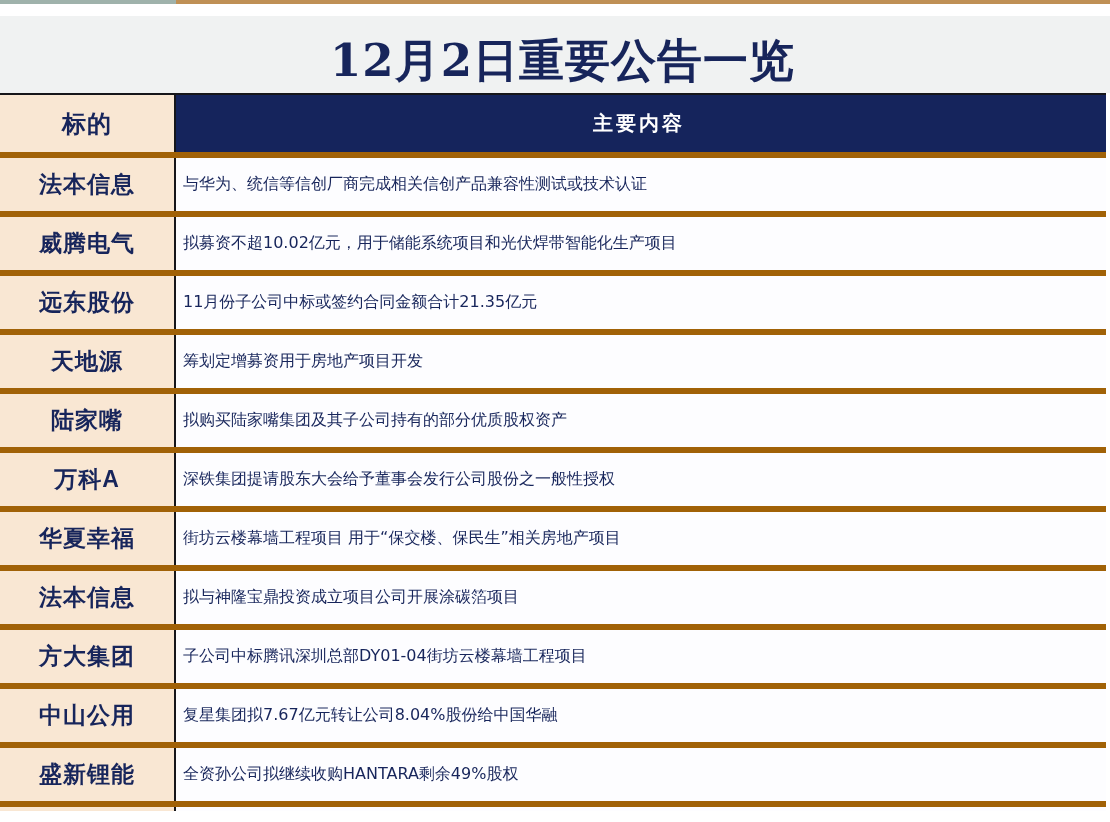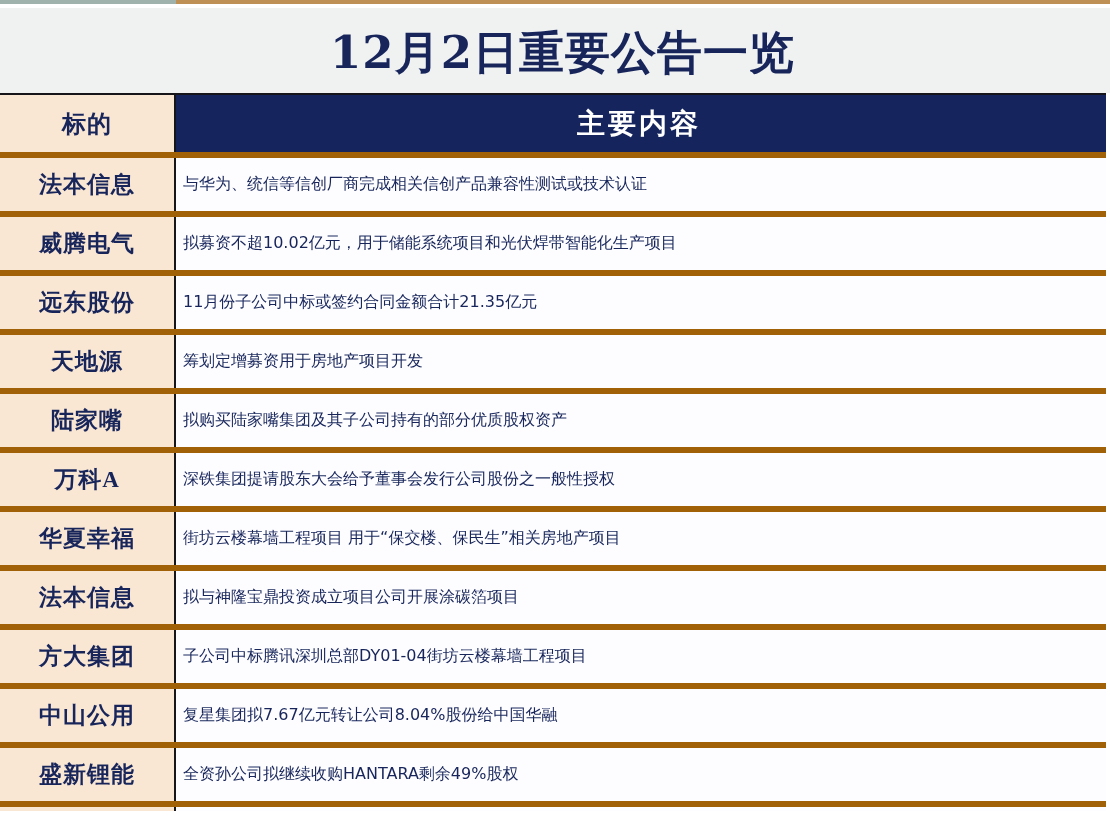--- a/index.html
+++ b/index.html
@@ -38,21 +38,21 @@
   }
   .top-rule .seg-right {
     flex: 1;
     height: 100%;
     background: #bf9055;
   }
 
   
   .title-banner {
     position: absolute;
-    top: 8px; left: 0;
+    top: 16px; left: 0;
     width: 1110px;
     height: 89px;
     background: #f0f2f2;
     display: flex;
     align-items: center;
     justify-content: center;
     padding-left: 15px;
   }
   .title-text {
     font-family: "DejaVu Serif", "Liberation Serif", serif;
@@ -85,21 +85,21 @@
 
   .cell-sym {
     width: 176px;
     flex: 0 0 176px;
     background: #f9e7d3;
     border-right: 2px solid #16161a;
     display: flex;
     align-items: center;
     justify-content: center;
     color: #17255b;
-    font-family: Liberation Serif, serif;
+    font-family: Liberation Sans, sans-serif;
     font-weight: bold;
     font-size: 23px;
     letter-spacing: 1px;
     white-space: nowrap;
   }
 
   .cell-body {
     flex: 1 1 auto;
     background: #fdfdff;
     display: flex;
@@ -120,21 +120,21 @@
   }
   .trow.header-row .cell-sym {
     font-size: 24px;
   }
   .trow.header-row .cell-body {
     background: #15245c;
     color: #ffffff;
     justify-content: center;
     padding-left: 0;
     font-weight: bold;
-    font-size: 28px;
+    font-size: 20px;
     letter-spacing: 3px;
   }
 
   
   .trow.partial {
     height: 10px;
     border-bottom: none;
   }
 </style>
 </head>

